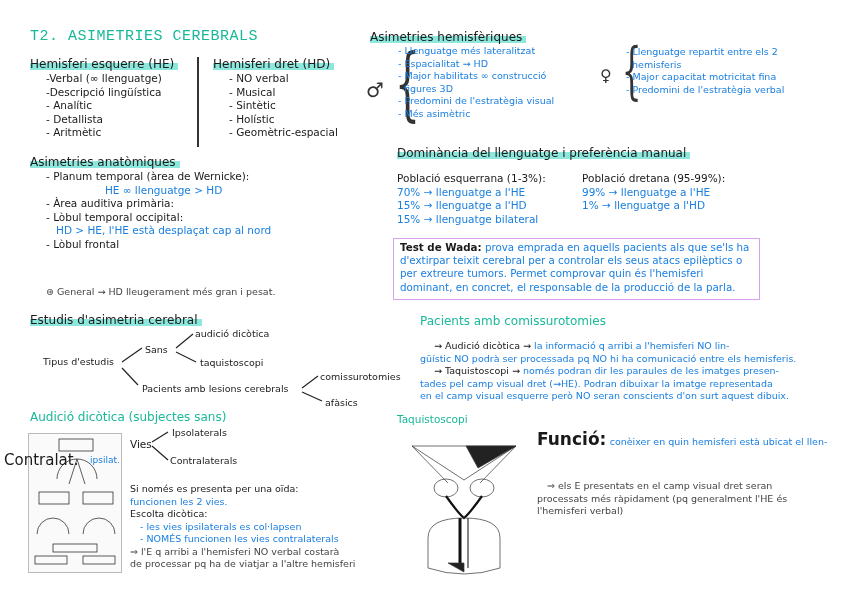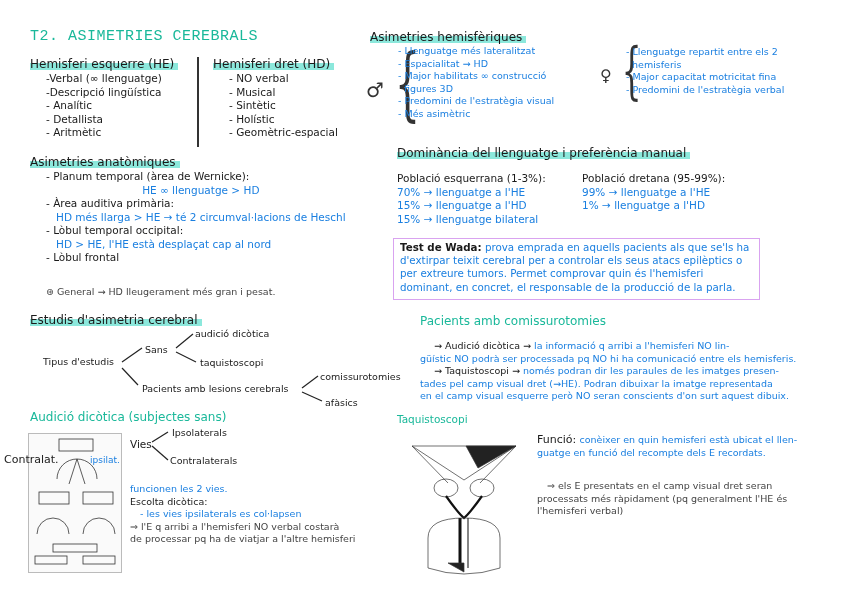--- a/index.html
+++ b/index.html
@@ -42,21 +42,20 @@
   <div>- Sintètic</div>
   <div>- Holístic</div>
   <div>- Geomètric-espacial</div>
 </div>
 
 <div class="abs h hl blk" style="left:30px;top:155px;">Asimetries anatòmiques</div>
 <div class="abs t" style="left:46px;top:170px;">
   <div class="blk">- Planum temporal (àrea de Wernicke):</div>
   <div class="blue" style="padding-left:10px;text-align:center;">HE ∞ llenguatge &gt; HD</div>
   <div class="blk">- Àrea auditiva primària:</div>
-  <div class="blue" style="padding-left:10px;">HD més llarga &gt; HE → té 2 circumval·lacions de Heschl</div>
   <div class="blk">- Lòbul temporal occipital:</div>
   <div class="blue" style="padding-left:10px;">HD &gt; HE, l'HE està desplaçat cap al nord</div>
   <div class="blk">- Lòbul frontal</div>
 </div>
 <div class="abs ts" style="left:46px;top:286px;color:#444;">⊛ General → HD lleugerament més gran i pesat.</div>
 
 <div class="abs h hl blk" style="left:370px;top:30px;"><span>Asimetries hemisfèriques</span></div>
 <div class="sym" style="left:366px;top:78px;">♂</div>
 <div class="brace" style="left:382px;top:44px;font-size:80px;line-height:80px;transform:scaleX(0.5);">{</div>
 <div class="abs ts blue" style="left:398px;top:45px;">
@@ -123,37 +122,39 @@
       <rect x="10" y="58" width="30" height="12"></rect>
       <rect x="54" y="58" width="30" height="12"></rect>
       <path d="M8 100 A16 16 0 0 1 40 100"></path>
       <path d="M54 100 A16 16 0 0 1 86 100"></path>
       <rect x="24" y="110" width="44" height="8"></rect>
       <rect x="6" y="122" width="32" height="8"></rect>
       <rect x="54" y="122" width="32" height="8"></rect>
     </g>
   </svg>
 </div>
-<div class="abs ts blk" style="left:4px;top:454px;font-size:11px;">Contralat.</div>
+<div class="abs ts blk" style="left:4px;top:454px;font-size:15px;">Contralat.</div>
 <div class="abs ts blue" style="left:90px;top:454px;font-size:9px;">ipsilat.</div>
 
 <div class="abs t blk" style="left:130px;top:438px;">Vies</div>
 <div class="abs ts blk" style="left:172px;top:427px;">Ipsolaterals</div>
 <div class="abs ts blk" style="left:170px;top:455px;">Contralaterals</div>
 <svg style="position:absolute;left:0;top:0;" width="848" height="599">
   <g stroke="#222" stroke-width="1.2" fill="none">
     <line x1="152" y1="442" x2="168" y2="432"></line>
     <line x1="152" y1="446" x2="168" y2="460"></line>
   </g>
 </svg>
 
 <div class="abs ts" style="left:130px;top:483px;">
+  <div class="blk">Si només es presenta per una oïda:</div>
   <div class="blue">funcionen les 2 vies.</div>
   <div class="blk">Escolta dicòtica:</div>
   <div class="blue" style="padding-left:10px;">- les vies ipsilaterals es col·lapsen</div>
+  <div class="blue" style="padding-left:10px;">- NOMÉS funcionen les vies contralaterals</div>
   <div style="color:#444;">⇒ l'E q arribi a l'hemisferi NO verbal costarà</div>
   <div style="color:#444;">de processar pq ha de viatjar a l'altre hemisferi</div>
 </div>
 
 <div class="abs h teal" style="left:420px;top:314px;">Pacients amb comissurotomies</div>
 <div class="abs ts" style="left:420px;top:340px;">
   <div style="padding-left:14px;"><span class="blk">→ Audició dicòtica →</span> <span class="blue">la informació q arribi a l'hemisferi NO lin-</span></div>
   <div class="blue">güístic NO podrà ser processada pq NO hi ha comunicació entre els hemisferis.</div>
   <div style="padding-left:14px;"><span class="blk">→ Taquistoscopi →</span> <span class="blue">només podran dir les paraules de les imatges presen-</span></div>
   <div class="blue">tades pel camp visual dret (→HE). Podran dibuixar la imatge representada</div>
@@ -173,20 +174,19 @@
       <path d="M48 58 Q60 75 66 80 Q72 75 84 58" stroke-width="2.2" stroke="#111"></path>
       <path d="M62 80 L62 130" stroke-width="3" stroke="#111"></path>
       <path d="M70 80 L70 130" stroke-width="1.2"></path>
       <path d="M30 100 Q30 80 66 80 Q102 80 102 100 L102 130 Q66 142 30 130 Z"></path>
       <polygon points="50,125 66,125 66,134" fill="#222"></polygon>
     </g>
   </svg>
 </div>
 
 <div class="abs t" style="left:537px;top:433px;">
-  <div><span class="blk" style="font-weight:normal;font-size:11px;">Funció:</span> <span class="blue ts">conèixer en quin hemisferi està ubicat el llen-</span></div>
-  <div class="blue ts">guatge en funció del recompte dels E recordats.</div>
+  <div><span class="blk" style="font-weight:bold;font-size:17px;">Funció:</span> <span class="blue ts">conèixer en quin hemisferi està ubicat el llen-</span></div>
 </div>
 <div class="abs ts" style="left:537px;top:480px;color:#444;">
   <div style="padding-left:10px;">⇒ els E presentats en el camp visual dret seran</div>
   <div>processats més ràpidament (pq generalment l'HE és</div>
   <div>l'hemisferi verbal)</div>
 </div>
 
 </body></html>

